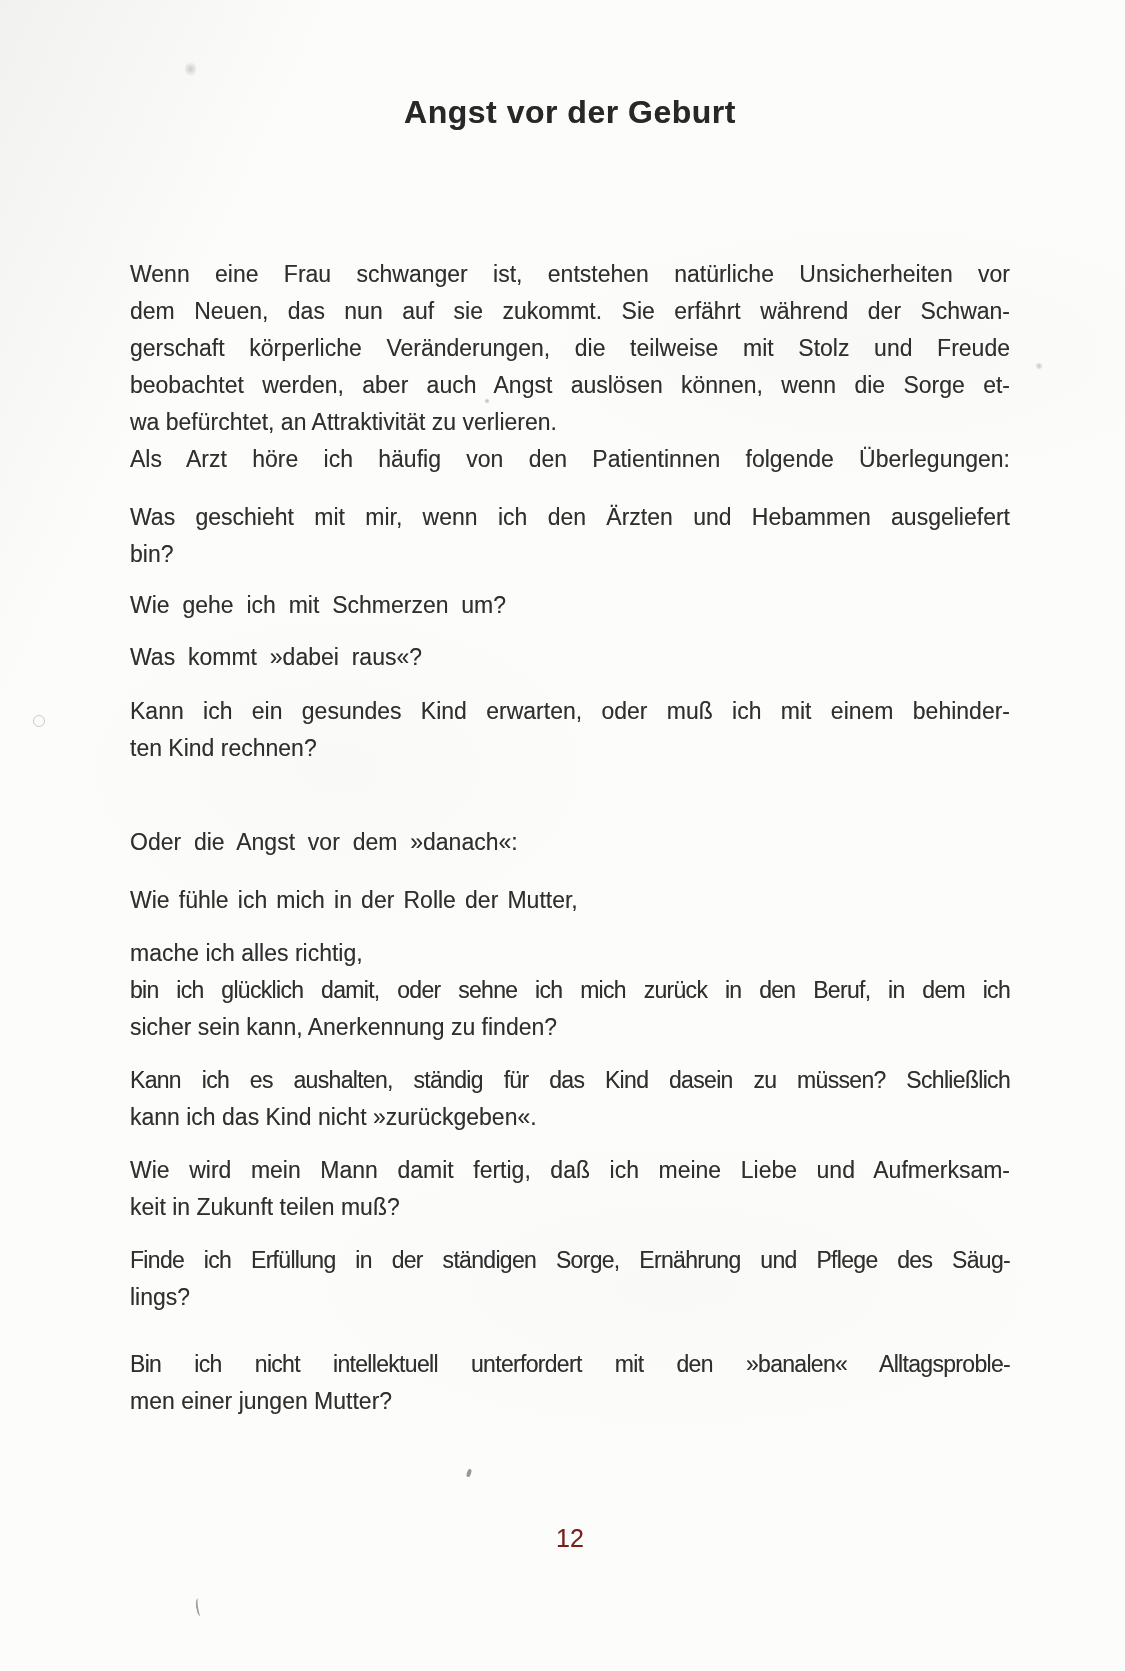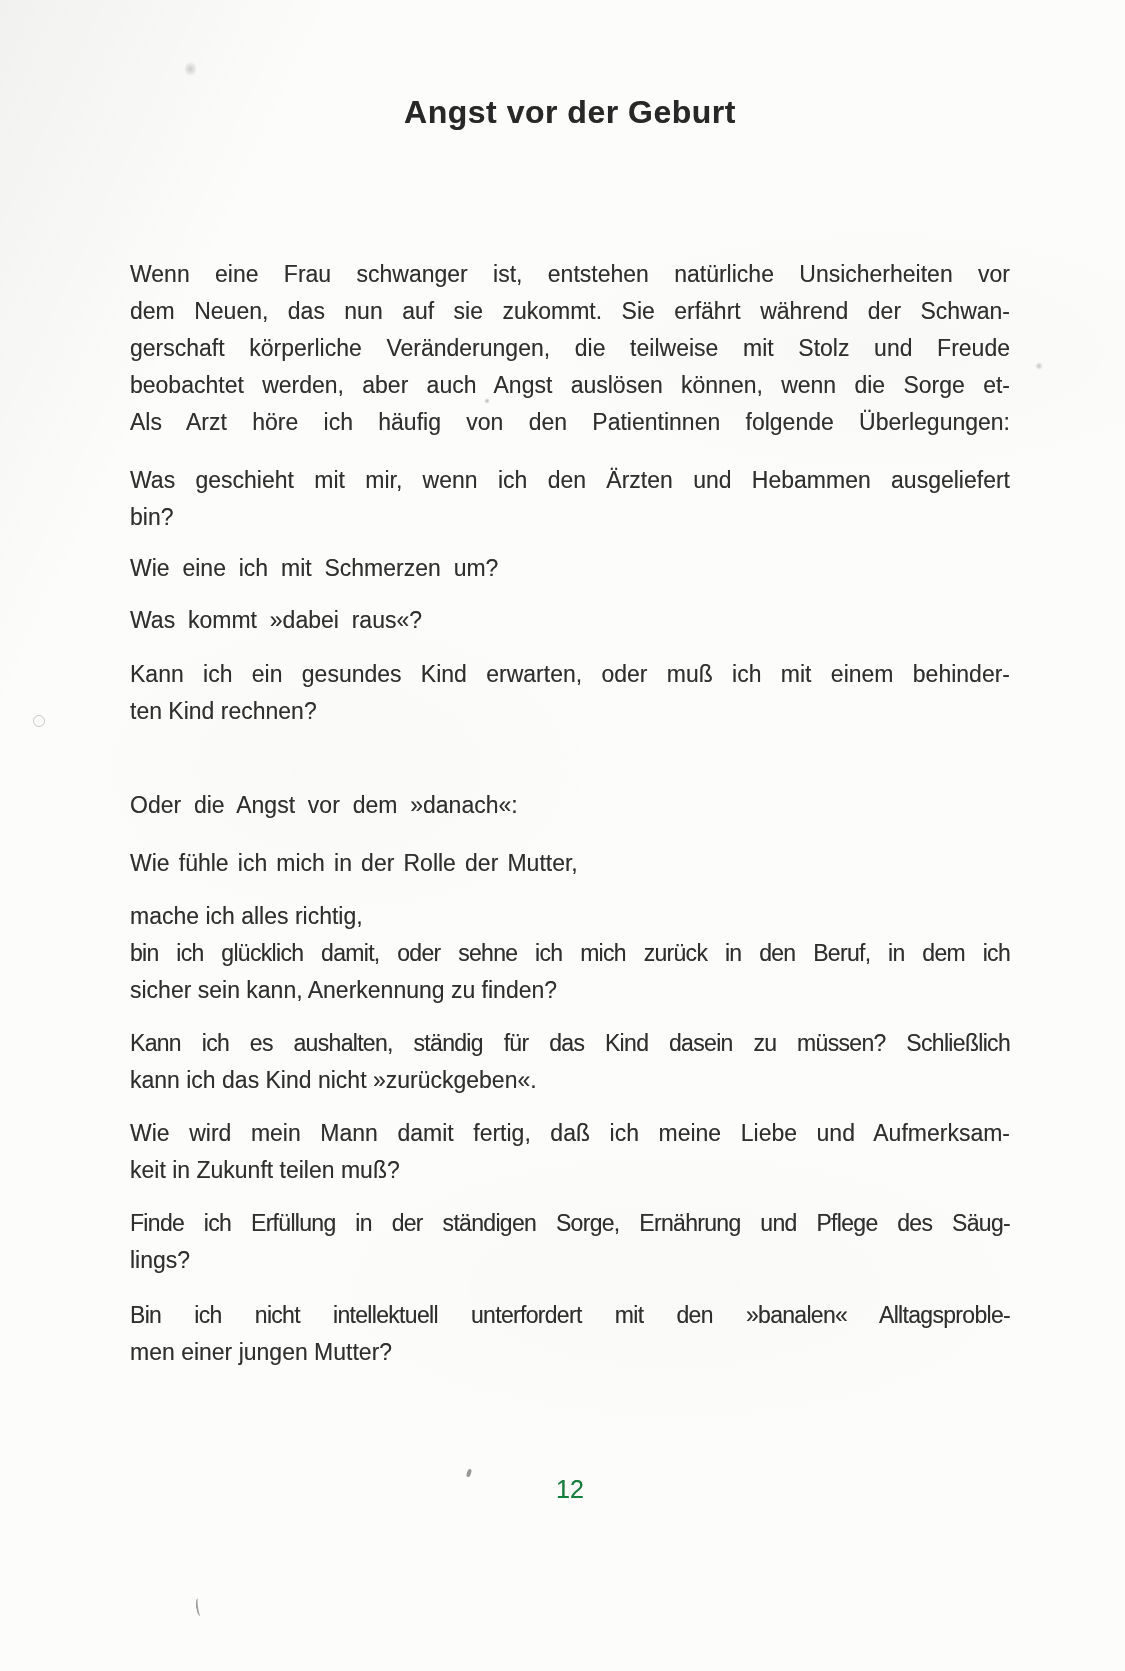--- a/index.html
+++ b/index.html
@@ -53,30 +53,30 @@
     text-align:justify;
     text-align-last:justify;
   }
   .tight{letter-spacing:-0.03em;}
   .wide{word-spacing:0.28em;}
   .semi{word-spacing:0.12em;}
   .mb14{margin-bottom:14px;}
   .mb15{margin-bottom:15px;}
   .mb16{margin-bottom:16px;}
   .mb17{margin-bottom:17px;}
-  .mb18{margin-bottom:18px;}
+  .mb18{margin-bottom:30px;}
   .mb20{}
   .mb21{margin-bottom:21px;}
   .mb57{margin-bottom:57px;}
   .page-number{
     font-size:25px;
     line-height:37px;
     text-align:center;
     margin-top:100px;
-    color:#15803d;
+    color:#7f1d1d;
     text-shadow:0 0 0.5px rgba(40,40,40,0.38);
   }
   
   .speck{
     position:absolute;pointer-events:none;border-radius:50%;
     background:radial-gradient(circle, rgba(70,70,70,0.55) 0%, rgba(120,120,120,0) 70%);
   }
   .speck.s-smudge{left:185px;top:60px;width:11px;height:18px;opacity:0.45;}
   .speck.s-attrakt{left:484px;top:398px;width:6px;height:6px;opacity:0.7;}
   .speck.s-rightdot{left:1035px;top:362px;width:8px;height:8px;opacity:0.55;}
@@ -109,33 +109,34 @@
 
 <div class="content">
 
   <h1 class="title">Angst vor der Geburt</h1>
 
   <div class="block">
     <div class="line just">Wenn eine Frau schwanger ist, entstehen natürliche Unsicherheiten vor</div>
     <div class="line just">dem Neuen, das nun auf sie zukommt. Sie erfährt während der Schwan-</div>
     <div class="line just">gerschaft körperliche Veränderungen, die teilweise mit Stolz und Freude</div>
     <div class="line just">beobachtet werden, aber auch Angst auslösen können, wenn die Sorge et-</div>
+    <div class="line">wa befürchtet, an Attraktivität zu verlieren.</div>
   </div>
 
   <div class="block mb21">
     <div class="line just">Als Arzt höre ich häufig von den Patientinnen folgende Überlegungen:</div>
   </div>
 
   <div class="block mb14">
     <div class="line just">Was geschieht mit mir, wenn ich den Ärzten und Hebammen ausgeliefert</div>
     <div class="line">bin?</div>
   </div>
 
   <div class="block mb15">
-    <div class="line wide">Wie eine ich mit Schmerzen um?</div>
+    <div class="line wide">Wie gehe ich mit Schmerzen um?</div>
   </div>
 
   <div class="block mb17">
     <div class="line wide">Was kommt »dabei raus«?</div>
   </div>
 
   <div class="block mb57">
     <div class="line just">Kann ich ein gesundes Kind erwarten, oder muß ich mit einem behinder-</div>
     <div class="line">ten Kind rechnen?</div>
   </div>

